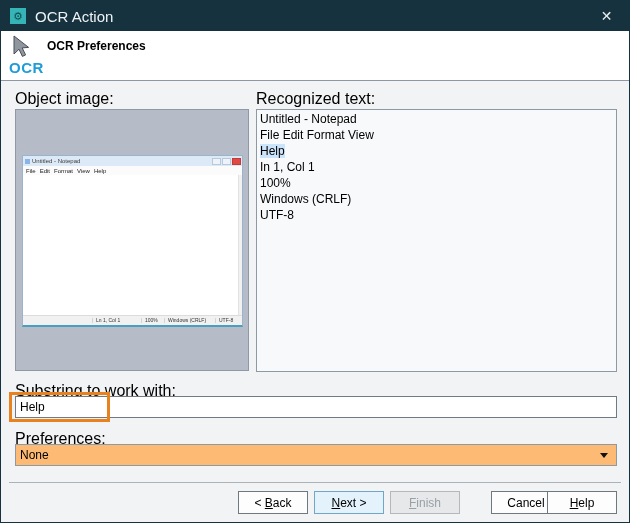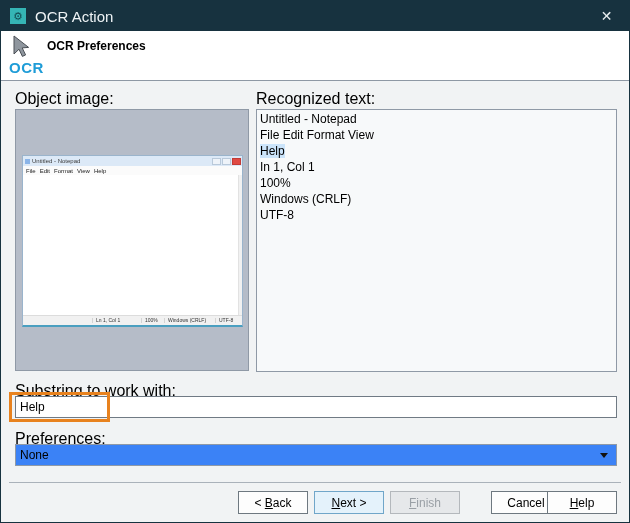--- a/index.html
+++ b/index.html
@@ -43,21 +43,21 @@
   .np-seg.s2{width:44px;}
   .np-seg.s3{width:20px;}
 
   .recognized-panel{position:absolute;left:255px;top:28px;width:361px;height:263px;background:#f7f9fa;border:1px solid #8f99a6;box-sizing:border-box;padding:1px 3px;font-size:12px;color:#000;overflow:hidden;}
   .rec-row{line-height:16px;white-space:nowrap;}
   .rec-row .selected{background:#cbe4fa;}
 
   .substr-input{position:absolute;left:14px;top:315px;width:602px;height:22px;border:1px solid #707a84;box-sizing:border-box;background:#fff;font-family:"Liberation Sans","DejaVu Sans",sans-serif;font-size:12px;padding:0 0 0 4px;color:#000;outline:none;}
   .annotation{position:absolute;left:8px;top:311px;width:101px;height:30px;border:3px solid #e8821e;box-sizing:border-box;pointer-events:none;z-index:5;}
 
-  .combo{position:absolute;left:14px;top:363px;width:602px;height:22px;background:#3b82f6;border:1px solid #8f99a6;box-sizing:border-box;display:flex;align-items:center;font-size:12px;color:#000;}
+  .combo{position:absolute;left:14px;top:363px;width:602px;height:22px;background:#fdba74;border:1px solid #8f99a6;box-sizing:border-box;display:flex;align-items:center;font-size:12px;color:#000;}
   .combo-text{flex:1;padding-left:4px;}
   .combo-arrow{width:0;height:0;border-left:4px solid transparent;border-right:4px solid transparent;border-top:5px solid #111;margin-right:8px;}
 
   .separator{position:absolute;left:8px;right:8px;top:401px;height:1px;background:#aab2ba;}
 
   .btn{position:absolute;top:410px;width:70px;height:23px;background:#fdfdfd;border:1px solid #6e7880;box-sizing:border-box;font-family:"Liberation Sans","DejaVu Sans",sans-serif;font-size:12px;color:#000;display:flex;align-items:center;justify-content:center;cursor:default;white-space:pre;}
   .btn.focused{background:#e4f2fb;border-color:#70a6c9;}
   .btn.disabled{background:#e6e8ea;border-color:#b4b8bc;color:#9aa0a6;}
   .btn u{text-decoration:underline;}
 </style>

